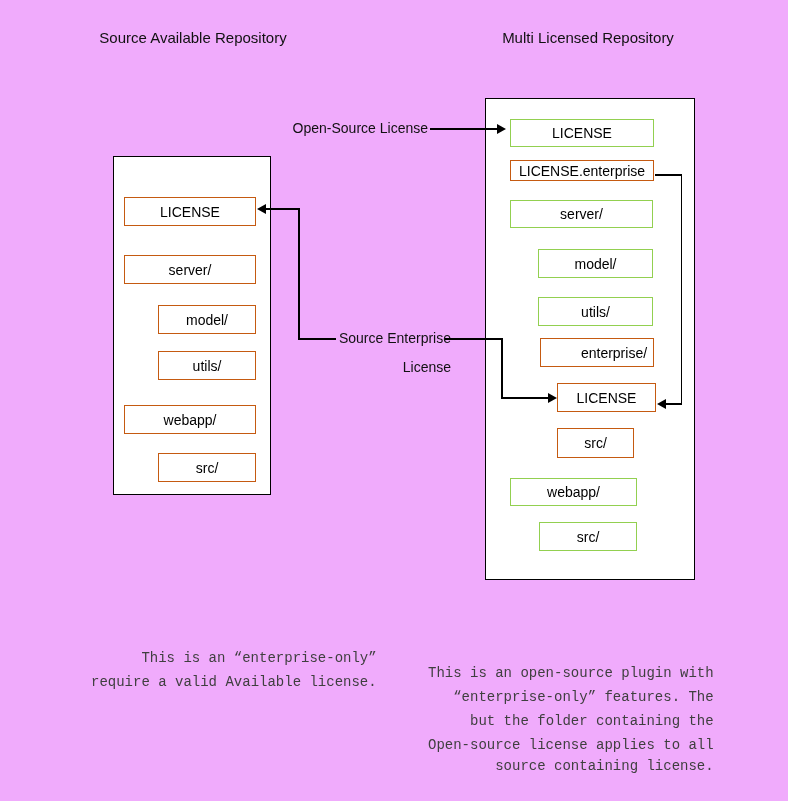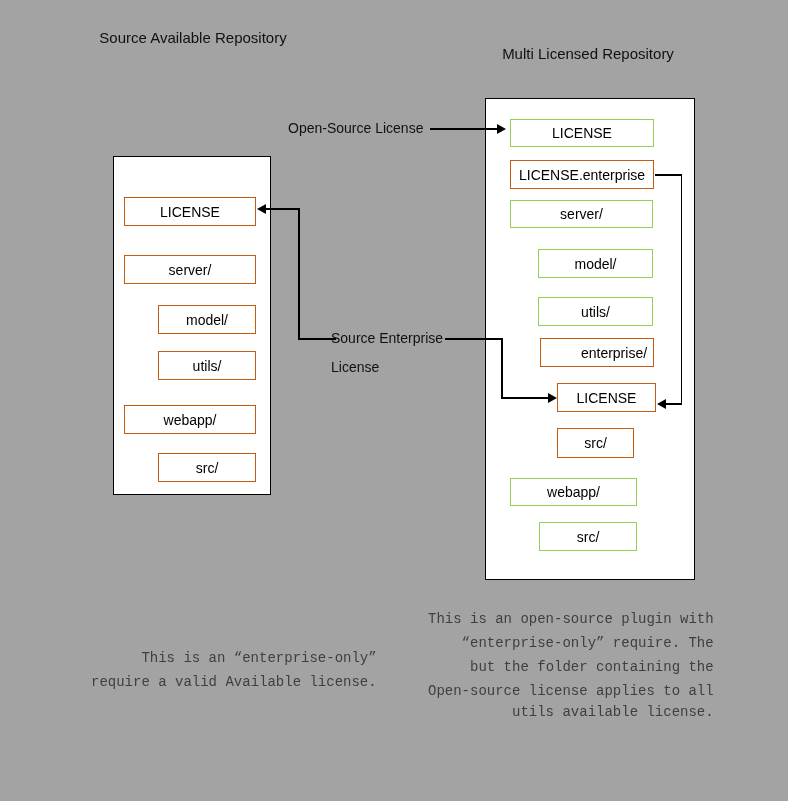--- a/index.html
+++ b/index.html
@@ -1,20 +1,20 @@
 <!DOCTYPE html>
 <html><head>
 <meta charset="utf-8">
 <style>
   html, body { margin: 0; padding: 0; background: #ffffff; }
   .canvas {
     position: relative;
     width: 788px;
     height: 801px;
-    background: #a3a3a3;
+    background: #f0abfc;
     font-family: "Liberation Sans", sans-serif;
     color: #000000;
     overflow: hidden;
   }
   .title {
     position: absolute;
     font-size: 15px;
     color: #111111;
     text-align: center;
     white-space: nowrap;
@@ -48,53 +48,53 @@
   }
   .arrowhead.left {
     border-top: 5px solid transparent;
     border-bottom: 5px solid transparent;
     border-right: 9px solid #000000;
   }
   .arrow-label {
     position: absolute;
     font-size: 14px;
     color: #111111;
-    text-align: left;
+    text-align: right;
     white-space: nowrap;
   }
   .note {
     position: absolute;
     font-family: "Liberation Mono", "DejaVu Sans Mono", monospace;
     font-size: 14px;
     line-height: 24px;
     color: #3F3F3F;
     white-space: nowrap;
     text-align: right;
   }
 </style>
 </head>
 <body>
 
 <div class="canvas">
 
   <div class="title" style="left:58px; top:29px; width:270px;">Source Available Repository</div>
-  <div class="title" style="left:453px; top:29px; width:270px;margin-top:16px;">Multi Licensed Repository</div>
+  <div class="title" style="left:453px; top:29px; width:270px;">Multi Licensed Repository</div>
 
   <div class="repo-box" style="left:113px; top:156px; width:156px; height:337px;"></div>
   <div class="repo-box" style="left:485px; top:98px; width:208px; height:480px;"></div>
 
   <div class="filebox" style="left:124px; top:197px; width:132px; height:29px;" data-color="orange">LICENSE</div>
   <div class="filebox" style="left:124px; top:255px; width:132px; height:29px;" data-color="orange">server/</div>
   <div class="filebox" style="left:158px; top:305px; width:98px; height:29px;" data-color="orange">model/</div>
   <div class="filebox" style="left:158px; top:351px; width:98px; height:29px;" data-color="orange">utils/</div>
   <div class="filebox" style="left:124px; top:405px; width:132px; height:29px;" data-color="orange">webapp/</div>
   <div class="filebox" style="left:158px; top:453px; width:98px; height:29px;" data-color="orange">src/</div>
 
   <div class="filebox" style="left:510px; top:119px; width:144px; height:28px;" data-color="green">LICENSE</div>
-  <div class="filebox" style="left:510px; top:160px; width:144px; height:29px;" data-color="orange">LICENSE.enterprise</div>
+  <div class="filebox" style="left:510px; top:160px; width:144px; height:21px;" data-color="orange">LICENSE.enterprise</div>
   <div class="filebox" style="left:510px; top:200px; width:143px; height:28px;" data-color="green">server/</div>
   <div class="filebox" style="left:538px; top:249px; width:115px; height:29px;" data-color="green">model/</div>
   <div class="filebox" style="left:538px; top:297px; width:115px; height:29px;" data-color="green">utils/</div>
   <div class="filebox" style="left:540px; top:338px; width:114px; height:29px;padding-left:34px;" data-color="orange">enterprise/</div>
   <div class="filebox" style="left:557px; top:383px; width:99px; height:29px;" data-color="orange">LICENSE</div>
   <div class="filebox" style="left:557px; top:428px; width:77px; height:30px;" data-color="orange">src/</div>
   <div class="filebox" style="left:510px; top:478px; width:127px; height:28px;" data-color="green">webapp/</div>
   <div class="filebox" style="left:539px; top:522px; width:98px; height:29px;" data-color="green">src/</div>
 
   <div class="arrow-label" style="left:288px; top:120px; width:140px;">Open-Source License</div>
@@ -116,21 +116,21 @@
 
   <div class="hline" style="left:655px; top:174px; width:27px;"></div>
   <div class="vline" style="left:680.5px; top:174px; height:231px;"></div>
   <div class="hline" style="left:665px; top:403px; width:17px;"></div>
   <div class="arrowhead left" style="left:657px; top:399px;"></div>
 
   <div class="note" style="left:91px; top:646px;">
     <div>This is an “enterprise-only”</div>
     <div>require a valid Available license.</div>
   </div>
-  <div class="note" style="left:428px; top:607px;">
+  <div class="note" style="left:428px; top:661px;">
     <div>This is an open-source plugin with</div>
-    <div>“enterprise-only” require. The</div>
+    <div>“enterprise-only” features. The</div>
     <div>but the folder containing the</div>
     <div>Open-source license applies to all</div>
-    <div style="line-height:19px;">utils available license.</div>
+    <div style="line-height:19px;">source containing license.</div>
   </div>
 
 </div>
 
 </body></html>

